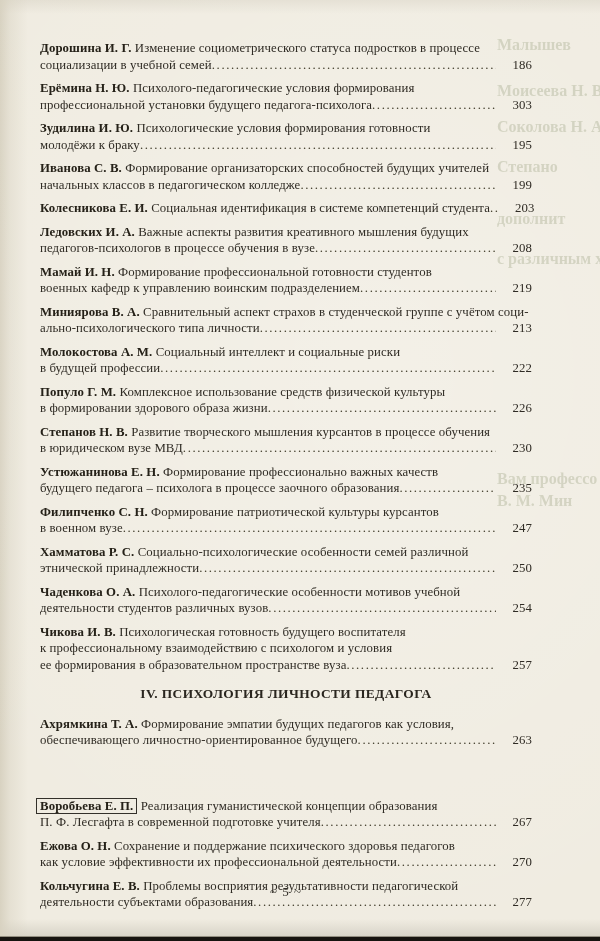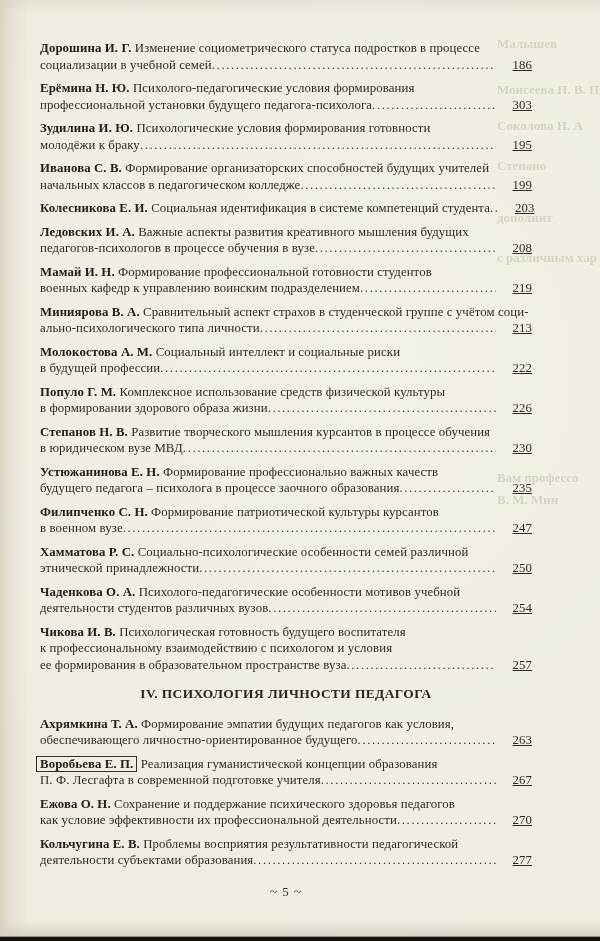--- a/index.html
+++ b/index.html
@@ -18,43 +18,43 @@
       #f0ece1;
   }
   .edge-bottom{
     position:absolute;left:0;right:0;bottom:0;height:4px;
     background:#16130f;
     box-shadow:0 -1px 0 rgba(90,84,70,0.55);
   }
   .bleed{position:absolute;inset:0;overflow:hidden;pointer-events:none;}
   .bleed span{
     position:absolute;white-space:nowrap;
-    font-size:13px;font-weight:bold;
+    font-size:16px;font-weight:bold;
     opacity:0.38;filter:blur(0.7px);
   }
   .page-content{
     position:absolute;left:40px;top:40px;width:492px;
   }
   .entry{margin-bottom:7px;}
   .line{
     font-size:12.8px;line-height:16.5px;color:#2f2b24;
     letter-spacing:0.1px;
   }
   .flexline{display:flex;align-items:baseline;}
   .txt{white-space:nowrap;flex:0 1 auto;}
   .dots{
     flex:1 1 auto;overflow:hidden;white-space:nowrap;
     color:#45402f;min-width:8px;
   }
   .dots::before{
     content:"......................................................................................................................................................................";
     letter-spacing:1.6px;
   }
-  .pagenum{flex:0 0 auto;margin-left:17px;text-decoration:underline;}
-  .author{font-weight:bold;color:#252118;}
+  .pagenum{flex:0 0 auto;margin-left:17px;}
+  .author{font-weight:bold;color:#252118;margin-top:42px;}
   .author.boxed{
     display:inline-block;border:1px solid #33302a;
     padding:0 3px;margin-left:-4px;line-height:14px;
   }
   .section-header{
     font-size:13.4px;line-height:16.5px;font-weight:bold;
     text-align:center;color:#2a261f;letter-spacing:0.4px;
     margin:13px 0 13px 0;
   }
   .footer{

